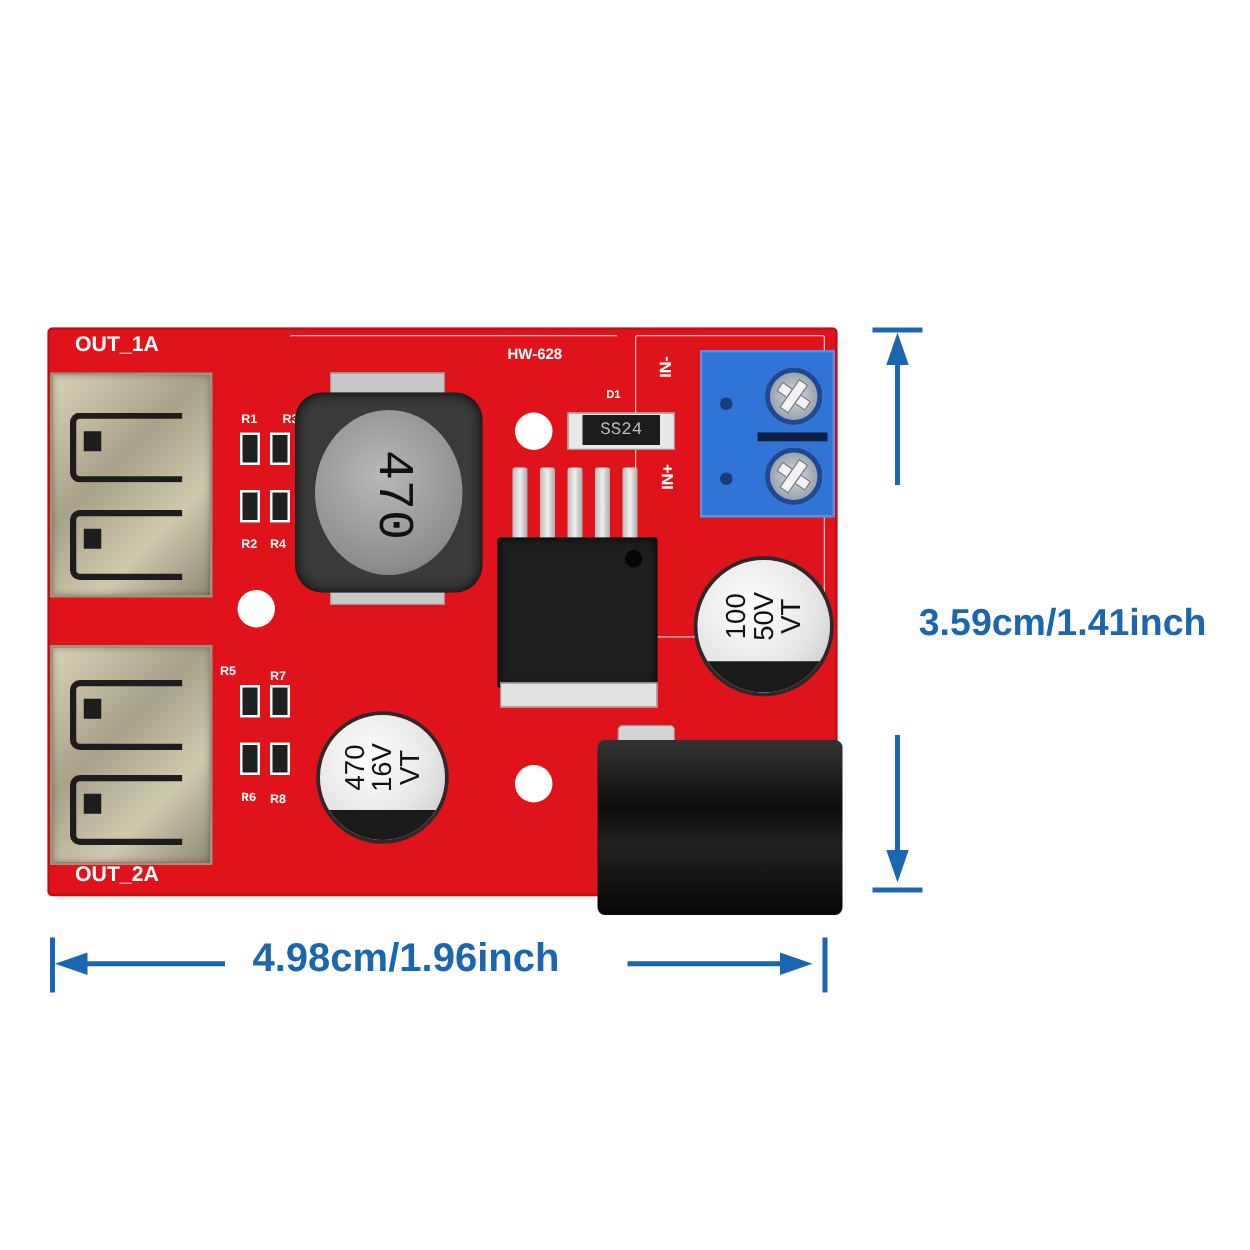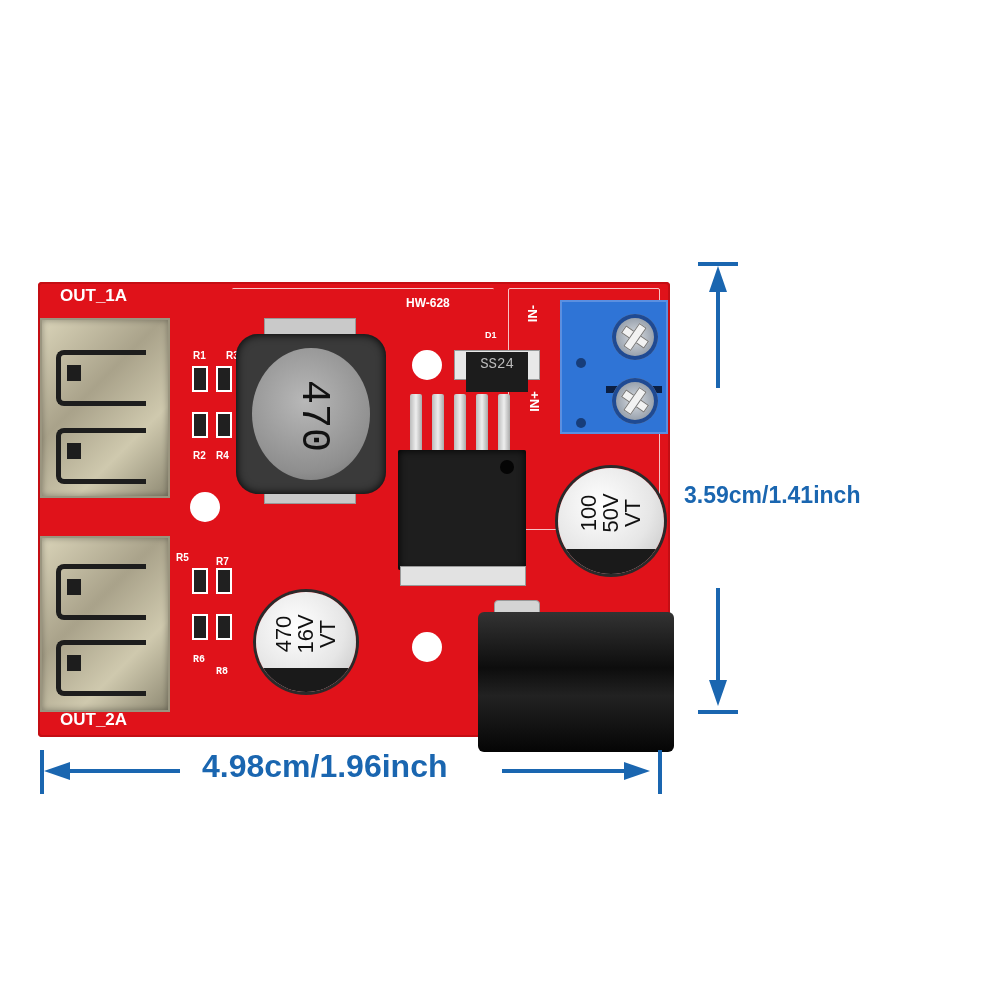--- a/index.html
+++ b/index.html
@@ -1,17 +1,17 @@
 <!DOCTYPE html>
 <html><head>
 <meta charset="utf-8">
 <style>
   html, body { margin:0; padding:0; background:#ffffff; }
   body { width:1000px; height:1000px; position:relative; overflow:hidden; font-family:"Liberation Sans", sans-serif; }
-  .abs { position:absolute;margin-top:20px; }
+  .abs { position:absolute; }
   .board { left:38px; top:262px; width:632px; height:455px; background:#e0121a; border-radius:4px;
            box-shadow: inset 0 0 0 2px #c40e14; }
   .silk { color:#fff; font-weight:bold; position:absolute; font-family:"Liberation Sans", sans-serif; }
   .outline { position:absolute; border:2px solid rgba(255,255,255,0.75); border-radius:2px; }
   .usb { position:absolute; background:linear-gradient(135deg,#d9d3b8 0%,#a9a28a 40%,#cfc9ae 70%,#8f8a74 100%);
          border:2px solid #9a957f; box-shadow: inset 0 0 6px rgba(0,0,0,0.35); }
   .usb .slot { position:absolute; left:14px; width:85px; height:46px; border:5px solid #1d1d1d; border-right:none; border-radius:8px 0 0 8px; }
   .usb .slot::after { content:""; position:absolute; left:6px; top:10px; width:14px; height:16px; background:#1d1d1d; }
   .hole { position:absolute; background:#fff; border-radius:50%; }
   .inductor { position:absolute; background:#3a3a3a; border-radius:22px; box-shadow: inset 0 0 10px #000; }
@@ -74,35 +74,35 @@
   <div class="resl" style="left:155px;top:168px;">R2</div>
   <div class="resl" style="left:178px;top:168px;">R4</div>
 
   <div class="resl" style="left:138px;top:270px;">R5</div>
   <div class="resl" style="left:178px;top:274px;">R7</div>
   <div class="res" style="left:154px;top:286px;"></div>
   <div class="res" style="left:178px;top:286px;"></div>
   <div class="res" style="left:154px;top:332px;"></div>
   <div class="res" style="left:178px;top:332px;"></div>
   <div class="resl" style="left:155px;top:372px;font-family:Liberation Mono, monospace;">R6</div>
-  <div class="resl" style="left:178px;top:384px;font-family:Liberation Mono, monospace;">R8</div>
+  <div class="resl" style="left:178px;top:372px;">R8</div>
 
   <div class="hole" style="left:152px;top:210px;width:30px;height:30px;"></div>
   <div class="hole" style="left:374px;top:68px;width:30px;height:30px;"></div>
   <div class="hole" style="left:374px;top:350px;width:30px;height:30px;"></div>
 
   <div class="pad" style="left:226px;top:36px;width:90px;height:20px;"></div>
   <div class="pad" style="left:226px;top:200px;width:90px;height:20px;"></div>
   <div class="inductor" style="left:198px;top:52px;width:150px;height:160px;">
     <div class="core"></div>
     <div class="label">470</div>
   </div>
 
   <div class="pad" style="left:416px;top:68px;width:84px;height:28px;background:#e8e8e8;"></div>
-  <div class="diode" style="left:428px;top:70px;width:62px;height:40px;line-height:24px;">SS24</div>
+  <div class="diode" style="left:428px;top:70px;width:62px;height:24px;line-height:24px;">SS24</div>
 
   <div class="leg" style="left:372px;top:112px;"></div>
   <div class="leg" style="left:394px;top:112px;"></div>
   <div class="leg" style="left:416px;top:112px;"></div>
   <div class="leg" style="left:438px;top:112px;"></div>
   <div class="leg" style="left:460px;top:112px;"></div>
   <div class="ic" style="left:360px;top:168px;width:128px;height:120px;">
     <div class="dot"></div>
   </div>
   <div class="pad" style="left:362px;top:284px;width:124px;height:18px;background:#e2e2e2;"></div>
@@ -141,16 +141,16 @@
 <div class="arrow-l" style="left:44px;top:762px;"></div>
 <div class="line-h" style="left:66px;top:769px;width:114px;"></div>
 <div class="dim" style="left:202px;top:748px;font-size:32px;">4.98cm/1.96inch</div>
 <div class="line-h" style="left:502px;top:769px;width:122px;"></div>
 <div class="arrow-r" style="left:624px;top:762px;"></div>
 <div class="line-v" style="left:658px;top:750px;height:44px;"></div>
 
 <div class="line-h" style="left:698px;top:262px;width:40px;"></div>
 <div class="arrow-u" style="left:709px;top:266px;"></div>
 <div class="line-v" style="left:716px;top:290px;height:98px;"></div>
-<div class="dim" style="left:684px;top:482px;font-size:23px;">3.59cm/1.41inch</div>
+<div class="dim" style="left:735px;top:482px;font-size:30px;">3.59cm/1.41inch</div>
 <div class="line-v" style="left:716px;top:588px;height:94px;"></div>
 <div class="arrow-d" style="left:709px;top:680px;"></div>
 <div class="line-h" style="left:698px;top:710px;width:40px;"></div>
 
 </body></html>

